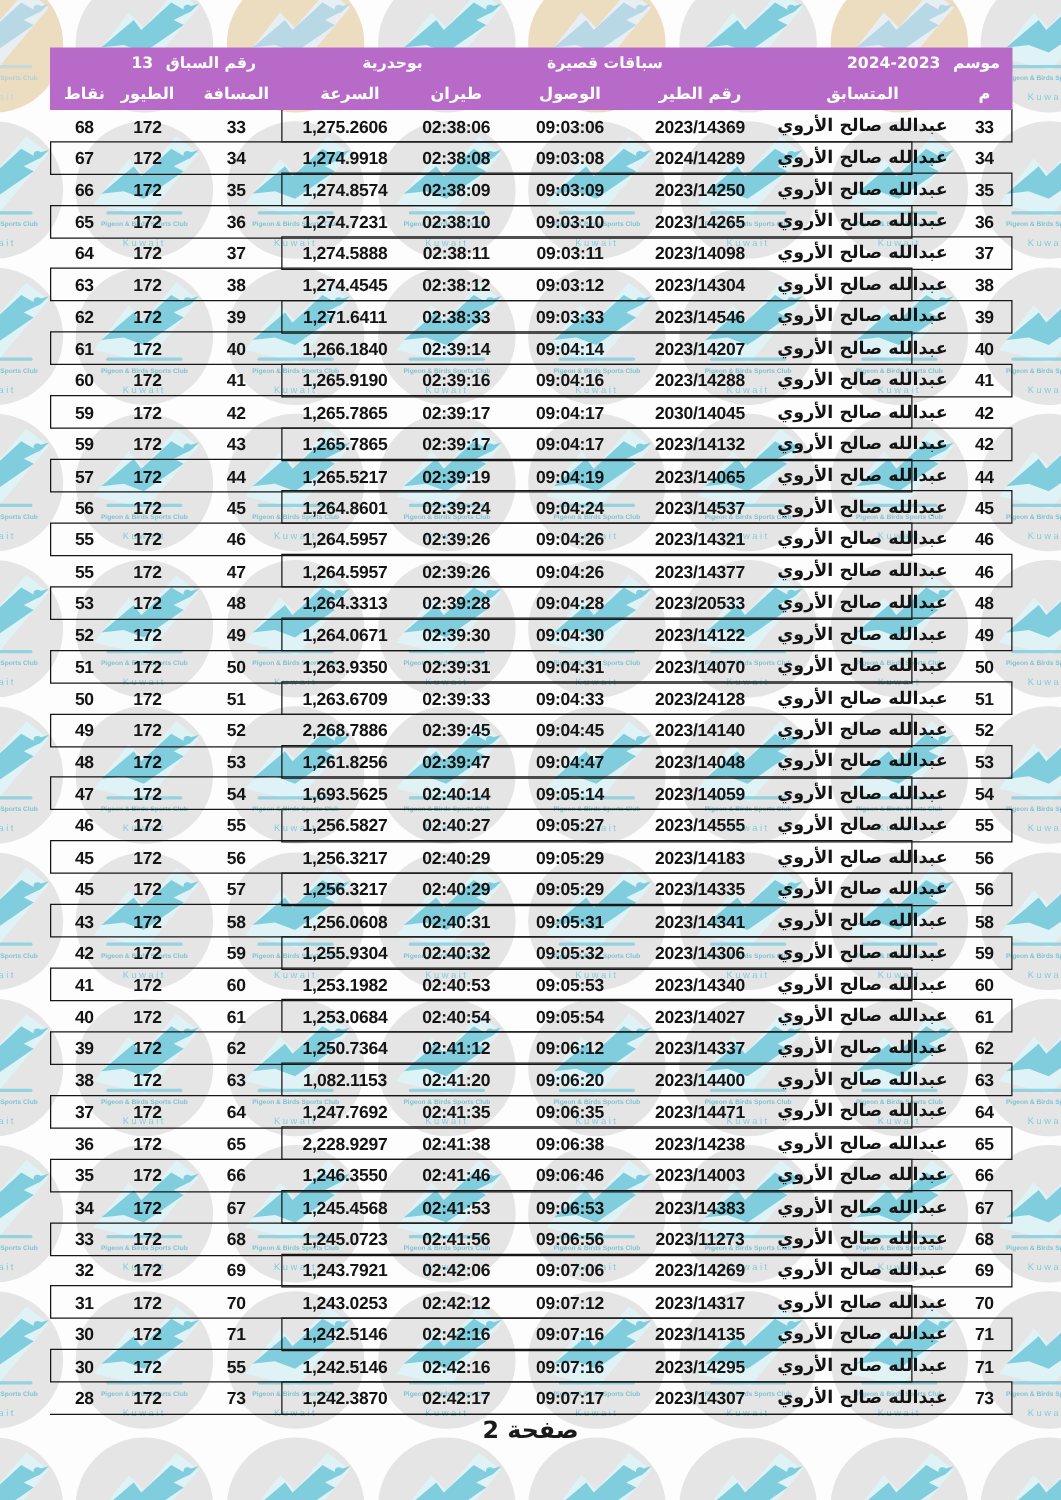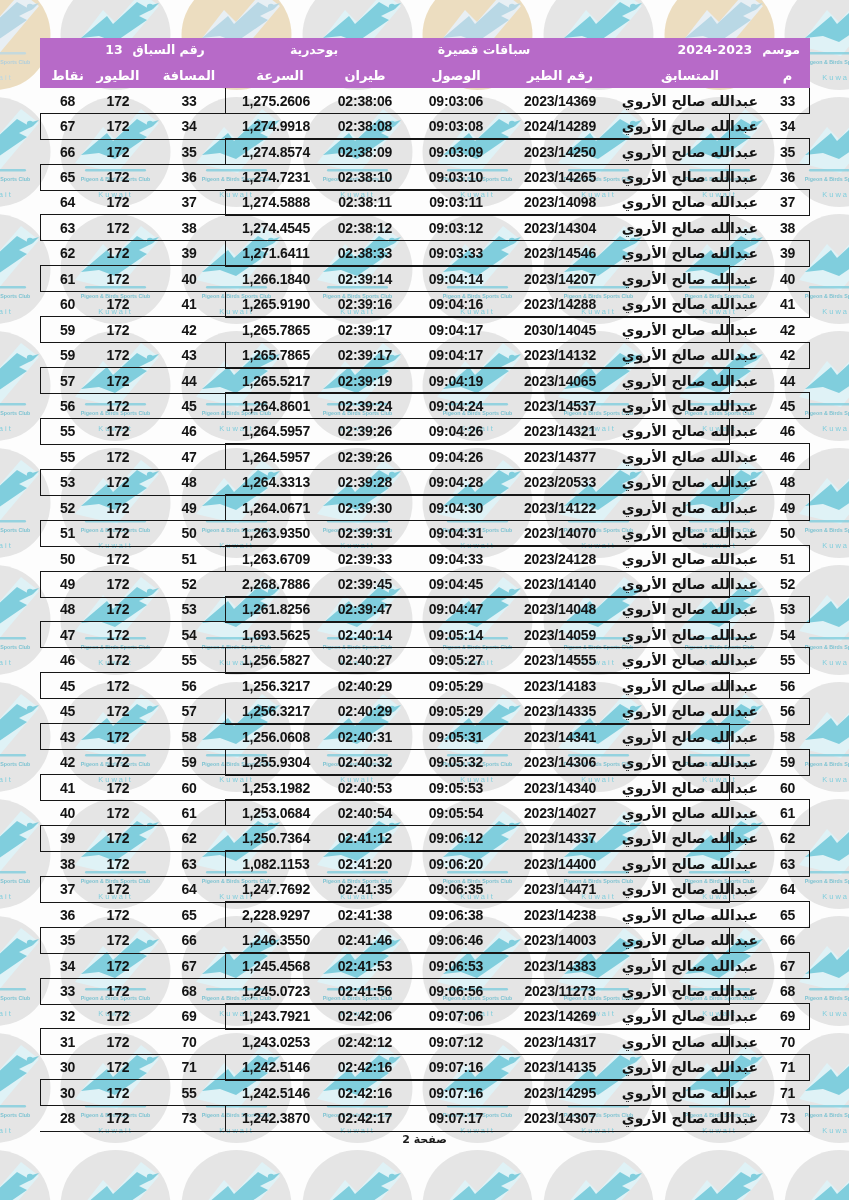--- a/index.html
+++ b/index.html
@@ -31,21 +31,21 @@
   .c-speed{text-align:left;padding-right:8px;font-size:13.5px;}
   .c-name{font-size:13px;direction:rtl;font-family:"DejaVu Sans",sans-serif;letter-spacing:0 !important;}
   .bL,.bR{position:absolute;top:-0.8px;bottom:-0.8px;border:1.6px solid #161616;z-index:1;}
   .bL{left:0;width:688px;display:none;}
   .bR{left:185px;right:0;display:none;}
   .row.odd .bL{display:block;}
   .row.even .bR{display:block;}
   #tbl-bottom{position:absolute;left:40px;top:1130.6px;width:770px;border-top:1.6px solid #161616;z-index:2;}
   
   #footer{position:absolute;left:0;top:1133px;width:849px;text-align:center;z-index:2;
-          font-weight:bold;font-size:11px;color:#1a1a1a;direction:rtl;
+          font-weight:bold;font-size:19px;color:#1a1a1a;direction:rtl;
           font-family:"DejaVu Sans",sans-serif;}
 </style>
 </head>
 <body>
 
 <div id="page">
 
   <div id="wm">
       <div class="wm-tile" style="left: -65.5px; top: -24px; opacity: 0.8;"><svg width="121" height="118" viewBox="0 0 121 118" xmlns="http://www.w3.org/2000/svg">
           <circle cx="60.5" cy="59" r="55" fill="#e9d6b1"></circle>

